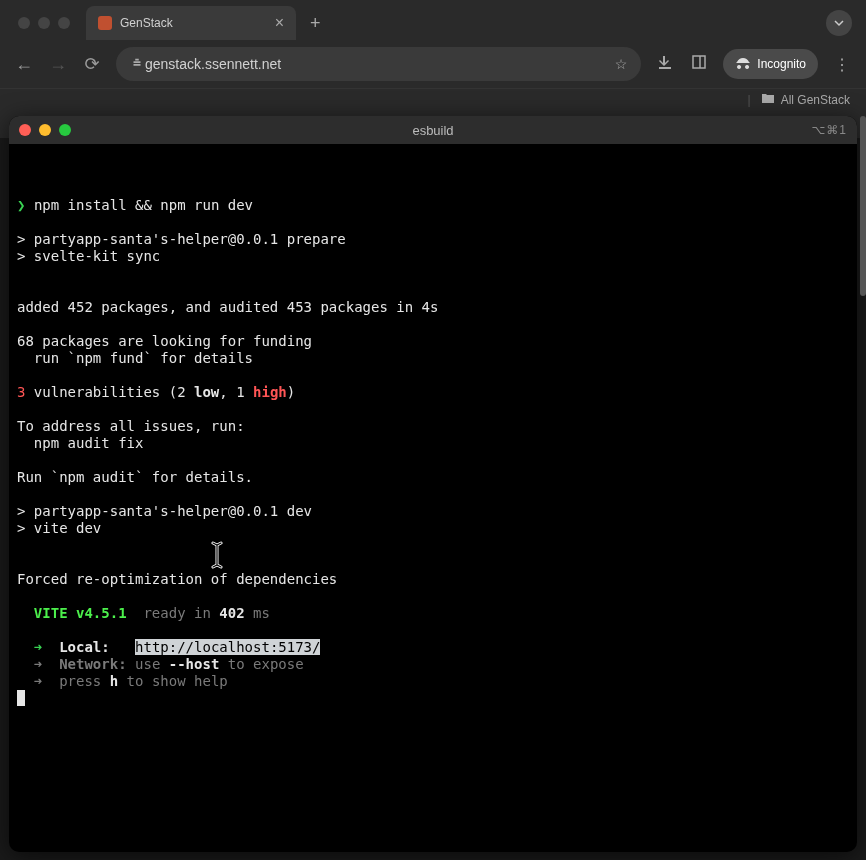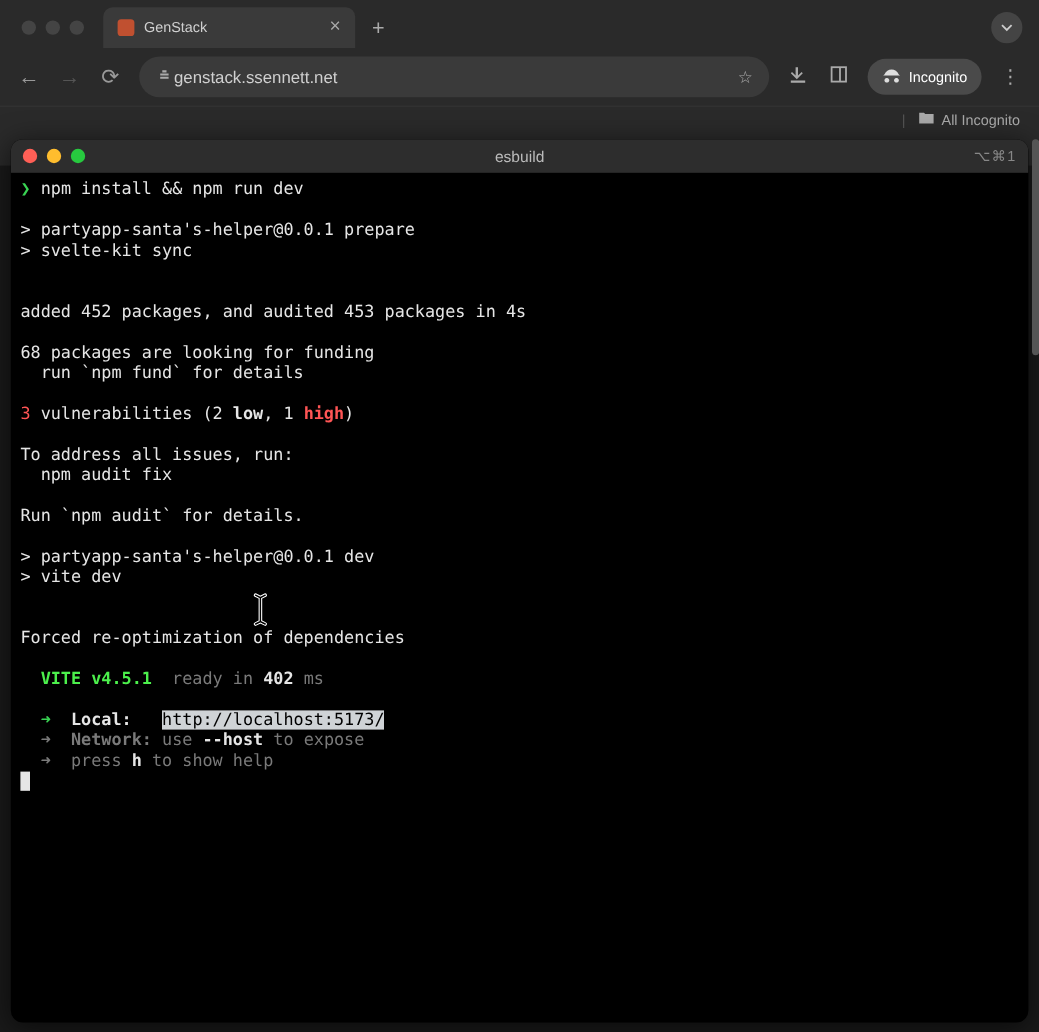--- a/index.html
+++ b/index.html
@@ -141,20 +141,21 @@
     .term-body {
       flex: 1;
       padding: 6px 8px;
       font-family: "SF Mono", Menlo, Consolas, monospace;
       font-size: 14px;
       line-height: 17px;
       color: #e6e6e6;
       white-space: pre;
       overflow: hidden;
       position: relative;
+      margin-top: 47px;
     }
     .c-green { color: #39d353; }
     .c-red { color: #ff5555; }
     .c-brightgreen { color: #4cf04c; font-weight: bold; }
     .c-dim { color: #7a7a7a; }
     .c-bold { font-weight: bold; }
     .c-sel { background: #cfd3d6; color: #000; }
     .cursor-block {
       display: inline-block;
       width: 8px; height: 16px;
@@ -234,21 +235,21 @@
     </div>
     <div class="toolbar-icon">⋮</div>
   </div>
   <div class="bookmarks-bar">
     <span class="divider">|</span>
     <span>
       <svg width="14" height="12" viewBox="0 0 14 12">
           <path fill="#aaa" d="M1 2h4l1 1h7v8H1z"></path>
         </svg>
     </span>
-    <span>All Incognito</span>
+    <span>All GenStack</span>
   </div>
 </div>
 
 <div class="terminal-window">
   <div class="term-titlebar">
     <div class="term-dots">
       <div class="tdot r"></div>
       <div class="tdot y"></div>
       <div class="tdot g"></div>
     </div>

